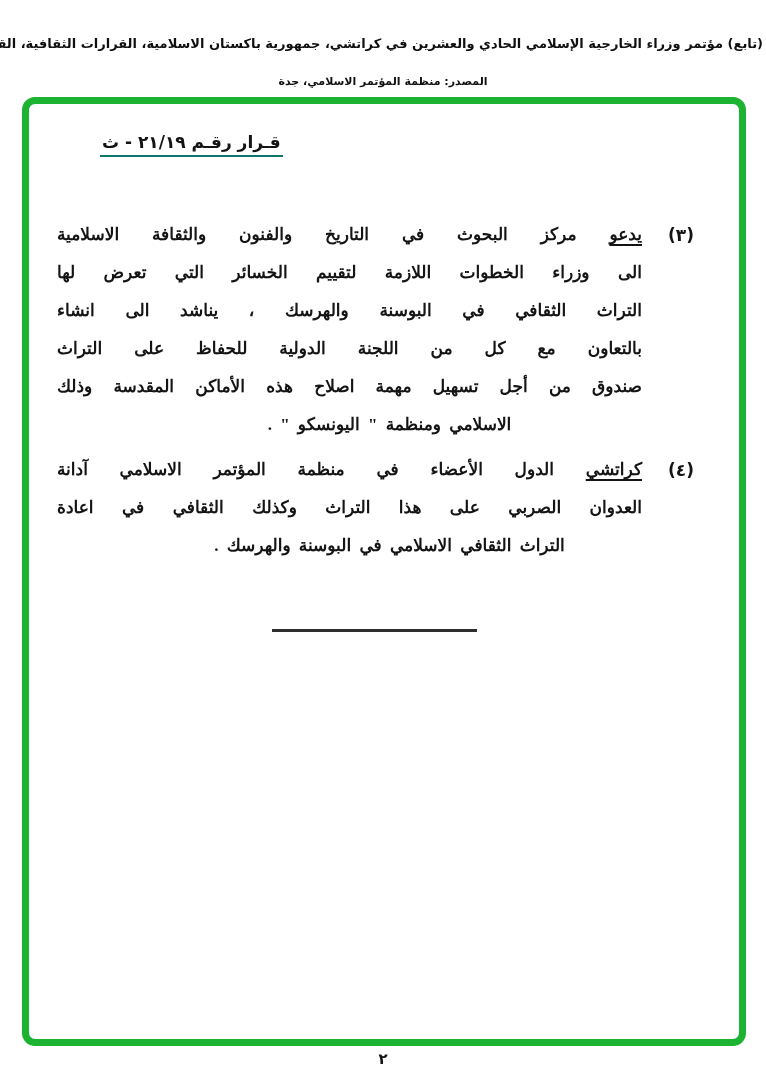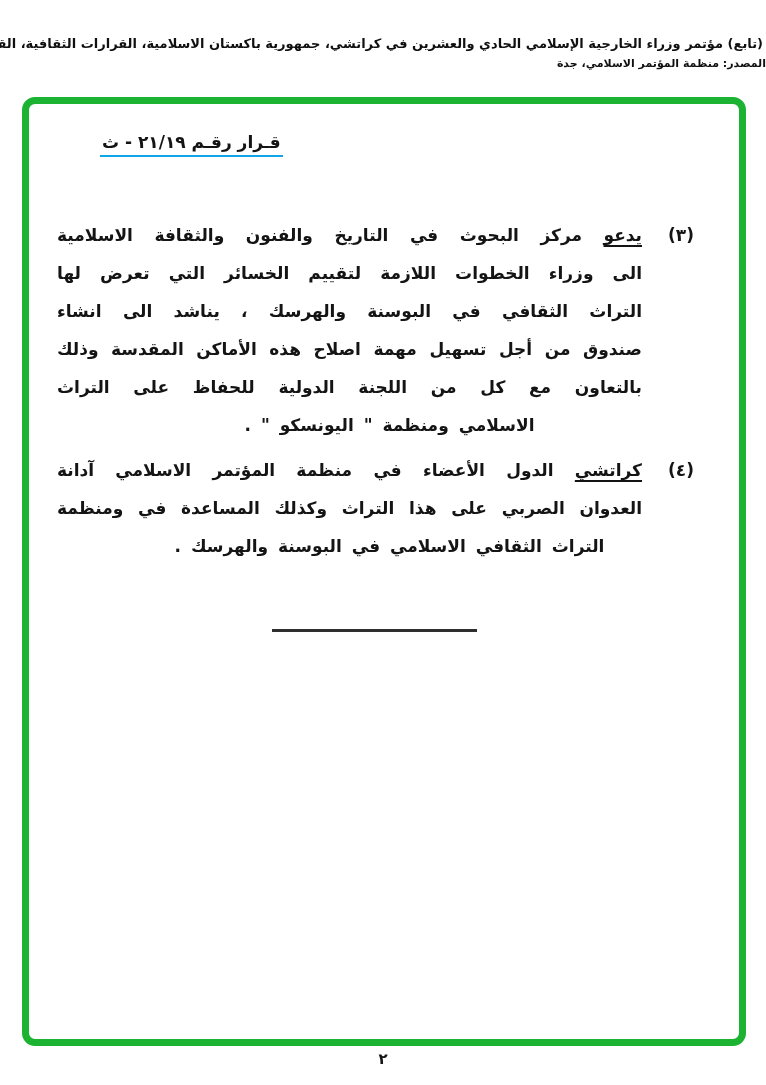--- a/index.html
+++ b/index.html
@@ -24,26 +24,26 @@
     right: 3px;
     left: 3px;
     font-size: 13px;
     font-weight: bold;
     text-align: center;
     white-space: nowrap;
     color: #101010;
   }
   .header-line2 {
     position: absolute;
-    top: 57px;
+    top: 75px;
     right: 0;
     left: 0;
     font-size: 11px;
     font-weight: bold;
-    text-align: right;
+    text-align: center;
     color: #101010;
   }
   
   .frame {
     position: absolute;
     left: 22px;
     top: 97px;
     width: 710px;
     height: 935px;
     border: 7px solid #1cb232;
@@ -52,21 +52,21 @@
   }
   
   .title {
     position: absolute;
     left: 100px;
     top: 132px;
     font-size: 17px;
     font-weight: bold;
     letter-spacing: 1px;
     padding: 0 2px 3px 2px;
-    border-bottom: 2px solid #0ea5e9;
+    border-bottom: 2px solid #0f766e;
     white-space: nowrap;
   }
   
   .content {
     position: absolute;
     top: 216px;
     right: 72px;
     width: 637px;
   }
   .para {
@@ -75,21 +75,21 @@
   }
   .para + .para { margin-top: 7px; }
   .marker {
     width: 52px;
     flex-shrink: 0;
     font-size: 17px;
     font-weight: bold;
     line-height: 38px;
     text-align: right;
   }
-  .lines { width: 585px; }
+  .lines { width: 585px; font-family: Liberation Serif, serif; }
   .line {
     font-size: 17px;
     font-weight: bold;
     line-height: 38px;
     text-align: justify;
     text-align-last: justify;
     word-spacing: 2px;
     white-space: normal;
   }
   .line.short {
@@ -135,30 +135,30 @@
 
   <div class="title">قـرار رقـم ٢١/١٩ - ث</div>
 
   <div class="content">
       <div class="para">
         <div class="marker">(٣)</div>
         <div class="lines">
           <div class="line"><span class="lead">يدعو</span> مركز البحوث في التاريخ والفنون والثقافة الاسلامية</div>
           <div class="line">الى وزراء الخطوات اللازمة لتقييم الخسائر التي تعرض لها</div>
           <div class="line">التراث الثقافي في البوسنة والهرسك ، يناشد الى انشاء</div>
+          <div class="line">بالتعاون مع كل من اللجنة الدولية للحفاظ على التراث</div>
           <div class="line">صندوق من أجل تسهيل مهمة اصلاح هذه الأماكن المقدسة وذلك</div>
-          <div class="line">بالتعاون مع كل من اللجنة الدولية للحفاظ على التراث</div>
           <div class="line short">الاسلامي ومنظمة " اليونسكو " .</div>
         </div>
       </div>
       <div class="para">
         <div class="marker">(٤)</div>
         <div class="lines">
           <div class="line"><span class="lead">كراتشي</span> الدول الأعضاء في منظمة المؤتمر الاسلامي آدانة</div>
-          <div class="line">العدوان الصربي على هذا التراث وكذلك المساعدة في ومنظمة</div>
+          <div class="line">العدوان الصربي على هذا التراث وكذلك الثقافي في اعادة</div>
           <div class="line short">التراث الثقافي الاسلامي في البوسنة والهرسك .</div>
         </div>
       </div>
     </div>
 
   <div class="divider"></div>
 
   <div class="page-num">٢</div>
 
 </div>

